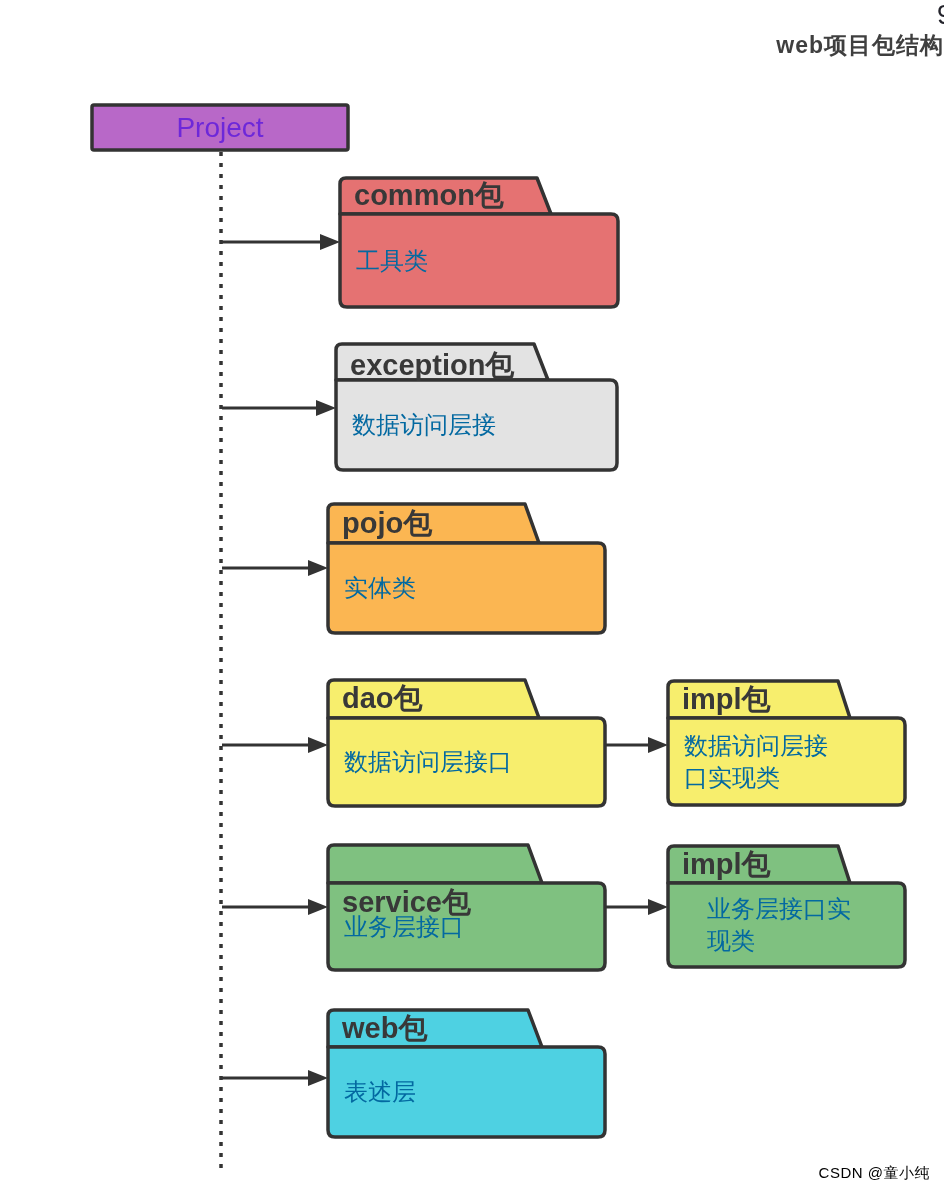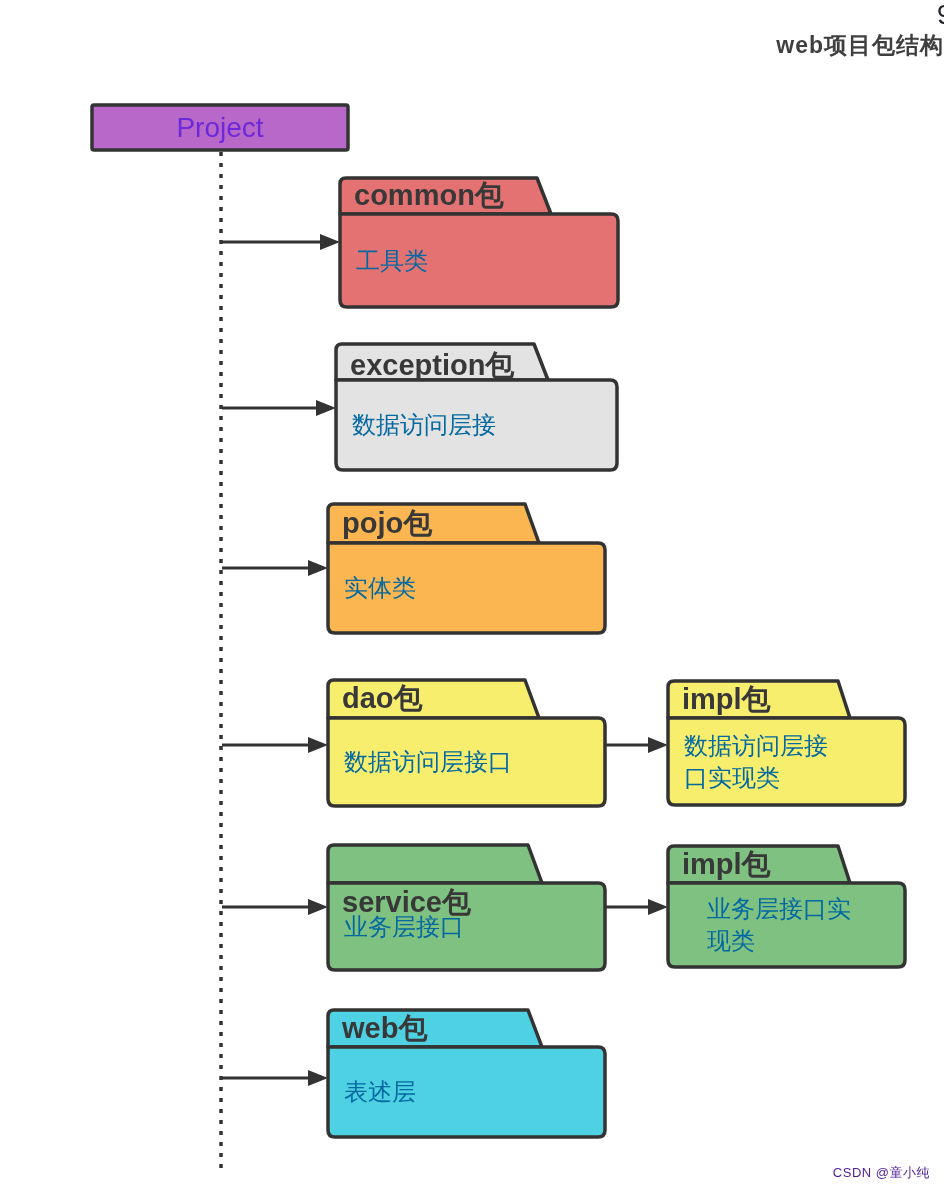--- a/index.html
+++ b/index.html
@@ -17,21 +17,21 @@
   .diagram-layer{position:absolute;top:0;left:0;}
   .lbl{position:absolute;display:flex;align-items:center;}
   .project-label{
     left:92px;top:105px;width:256px;height:45px;
     justify-content:center;font-size:28px;color:#6d28d9;
   }
   .tab-label{font-weight:bold;font-size:29px;color:#383838;white-space:nowrap;}
   .desc-label{font-size:24px;color:#0369a1;white-space:pre-line;line-height:1.32;}
   .watermark{
     position:absolute;right:14px;top:1164px;
-    font-size:13px;color:#4c1d95;letter-spacing:0.5px;
+    font-size:15px;color:#000000;letter-spacing:0.5px;
   }
   .page-number-fragment{
     position:absolute;top:0px;right:-8px;
     font-size:27px;color:#23232b;
   }
 </style>
 </head>
 <body>
 
 <div class="page">

